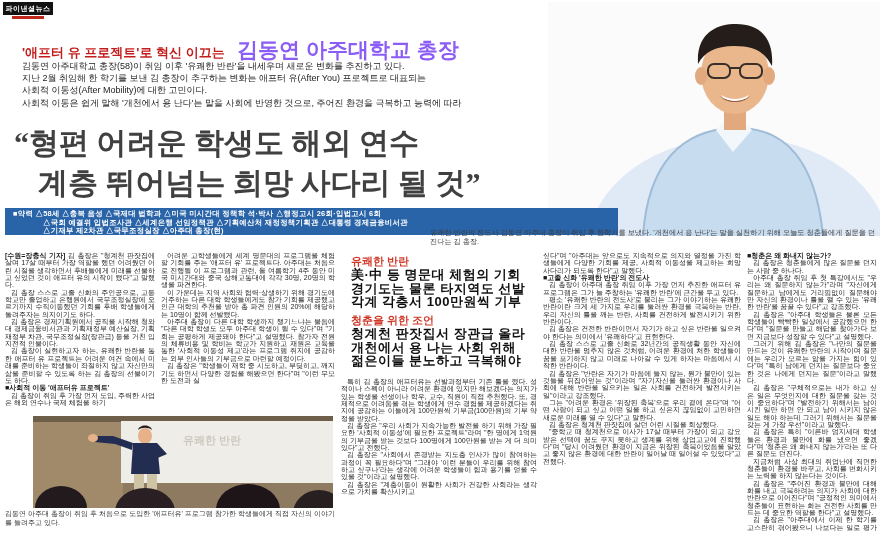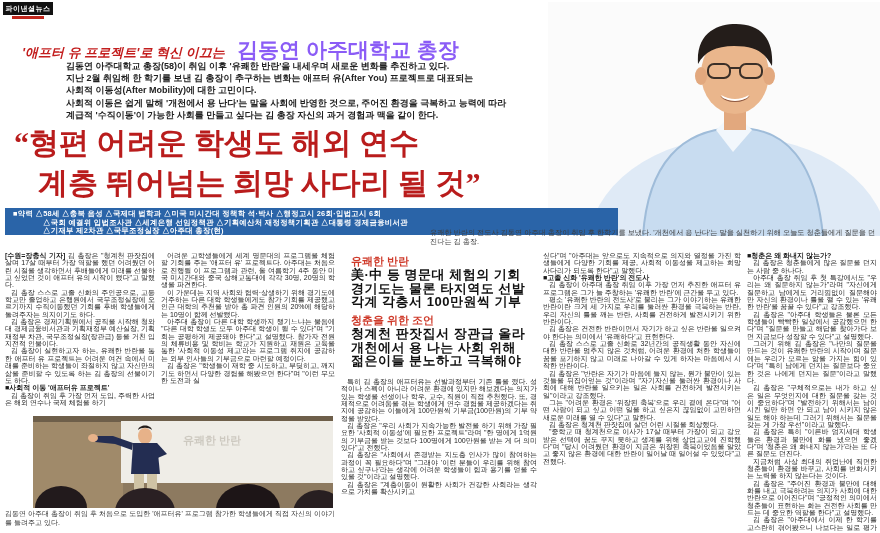--- a/index.html
+++ b/index.html
@@ -5,27 +5,27 @@
   html,body{margin:0;padding:0;background:#e9e9e9;}
   .page{position:relative;width:880px;height:533px;background:#ffffff;overflow:hidden;
         font-family:"Liberation Sans",sans-serif;color:#1c1c1c;}
   
   .logo{position:absolute;left:3px;top:2px;width:50px;height:13px;background:#121212;color:#fff;
         font-size:7px;font-weight:bold;display:flex;align-items:center;justify-content:center;letter-spacing:.5px;}
   .logo-under{position:absolute;left:12px;top:16px;width:32px;height:3px;background:#c0271d;}
   .dateline{position:absolute;right:6px;top:4px;font-size:9px;font-weight:bold;color:#3a3a3a;letter-spacing:1.5px;}
   
   .kicker-row{position:absolute;left:22px;top:36px;white-space:nowrap;}
-  .kicker{color:#c31e1e;font-weight:bold;font-size:13px;font-style:italic;}
+  .kicker{color:#c31e1e;font-weight:bold;font-size:13px;}
   .title{color:#8b5cf6;font-weight:bold;font-size:21px;margin-left:8px;}
   
-  .lead{position:absolute;left:22px;top:60px;width:548px;font-size:9px;line-height:12.2px;font-weight:bold;color:#222;margin-left:44px;}
+  .lead{position:absolute;left:22px;top:60px;width:548px;font-size:9px;line-height:12.2px;font-weight:normal;color:#222;}
   
   .quote{position:absolute;left:14px;top:123px;width:612px;font-family:"Liberation Serif",serif;
-         font-weight:bold;color:#b91c1c;font-size:30px;line-height:40px;}
+         font-weight:bold;color:#404040;font-size:30px;line-height:40px;}
   .quote .l2{padding-left:24px;}
   
   .profile{position:absolute;left:5px;top:208px;width:613px;height:27px;background:#2a64a8;color:#fff;
            font-size:7.4px;line-height:8.6px;font-weight:bold;padding:2px 0 0 8px;box-sizing:border-box;letter-spacing:.3px;}
   .profile .ind{padding-left:30px;}
   
   .portrait{position:absolute;right:0;top:2px;width:332px;height:234px;}
   .pcaption{position:absolute;left:430px;top:228px;width:447px;font-size:7.2px;color:#3c3c3c;line-height:9px;}
   
   .body{position:absolute;left:5px;top:252px;width:872px;height:279px;display:flex;gap:6px;
@@ -79,21 +79,20 @@
   <div class="kicker-row">
     <span class="kicker">'애프터 유 프로젝트'로 혁신 이끄는</span>
     <span class="title">김동연 아주대학교 총장</span>
   </div>
 
   <div class="lead">
     <div>김동연 아주대학교 총장(58)이 취임 이후 '유쾌한 반란'을 내세우며 새로운 변화를 추진하고 있다.</div>
     <div>지난 2월 취임해 한 학기를 보낸 김 총장이 추구하는 변화는 애프터 유(After You) 프로젝트로 대표되는</div>
     <div>사회적 이동성(After Mobility)에 대한 고민이다.</div>
     <div>사회적 이동은 쉽게 말해 '개천에서 용 난다'는 말을 사회에 반영한 것으로, 주어진 환경을 극복하고 능력에 따라</div>
-    <div>계급적 '수직이동'이 가능한 사회를 만들고 싶다는 김 총장 자신의 과거 경험과 맥을 같이 한다.</div>
   </div>
 
   <div class="quote">
     <div class="l1">“형편 어려운 학생도 해외 연수</div>
     <div class="l2">계층 뛰어넘는 희망 사다리 될 것”</div>
   </div>
 
   <div class="profile">
     <div>■약력  △58세 △충북 음성 △국제대 법학과 △미국 미시간대 정책학 석·박사 △행정고시 26회·입법고시 6회</div>
     <div class="ind">△국회 예결위 입법조사관 △세계은행 선임정책관 △기획예산처 재정정책기획관 △대통령 경제금융비서관</div>

